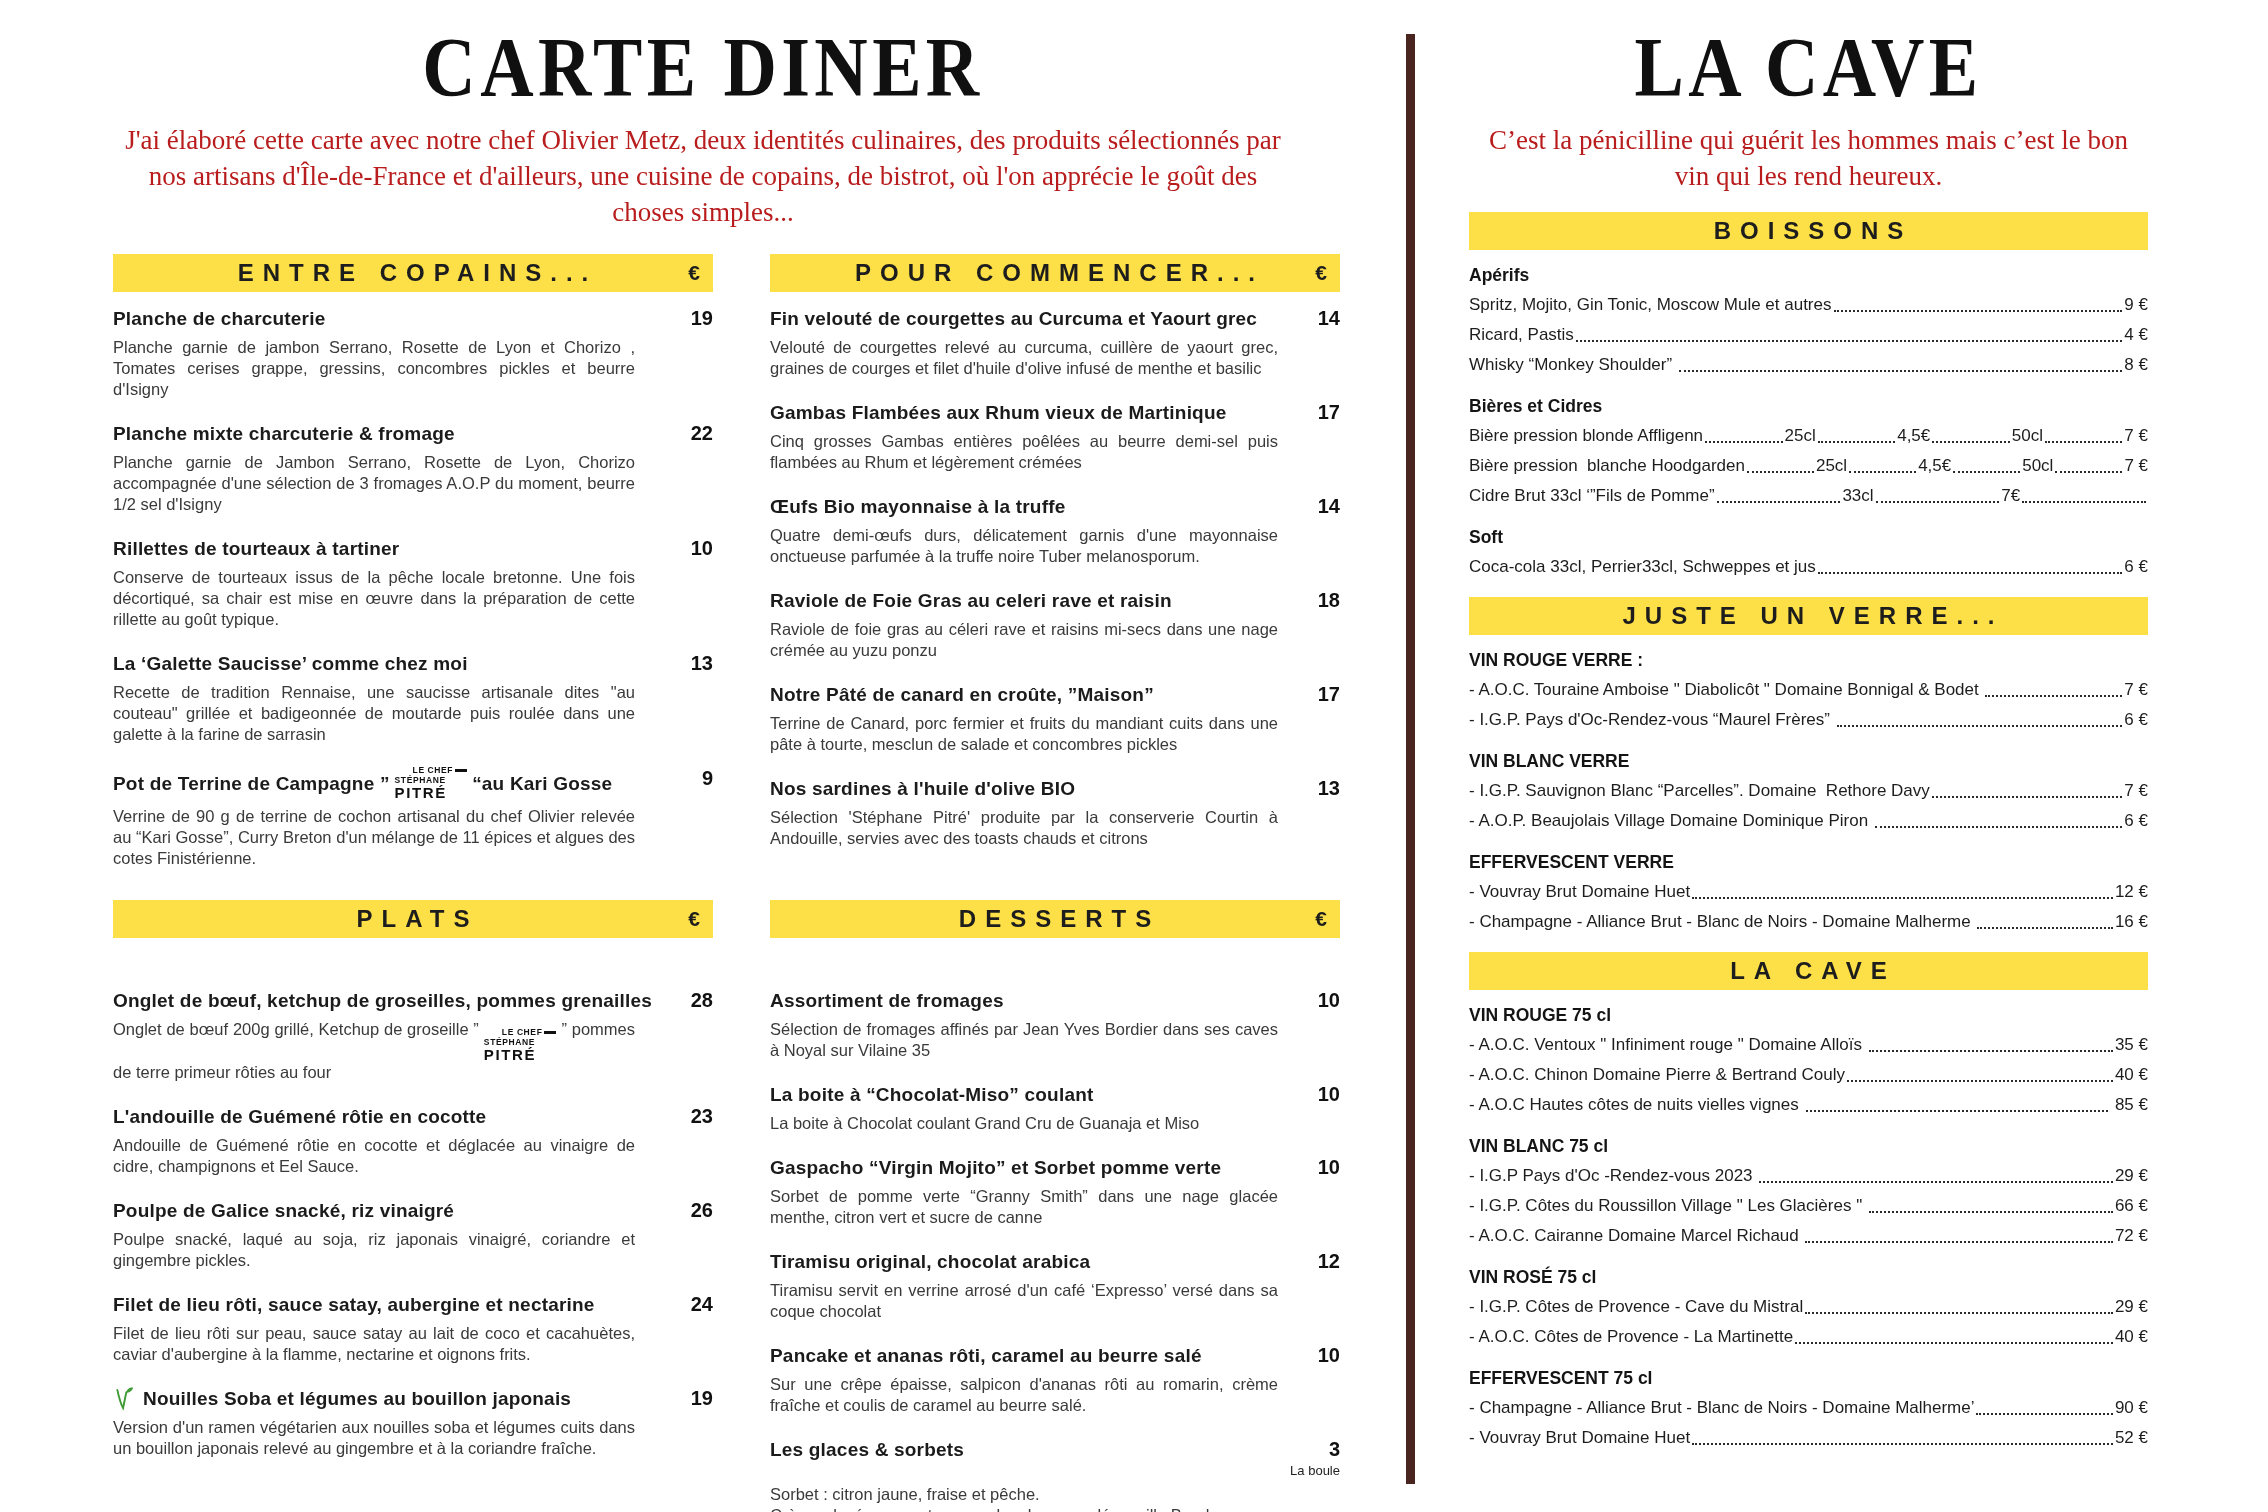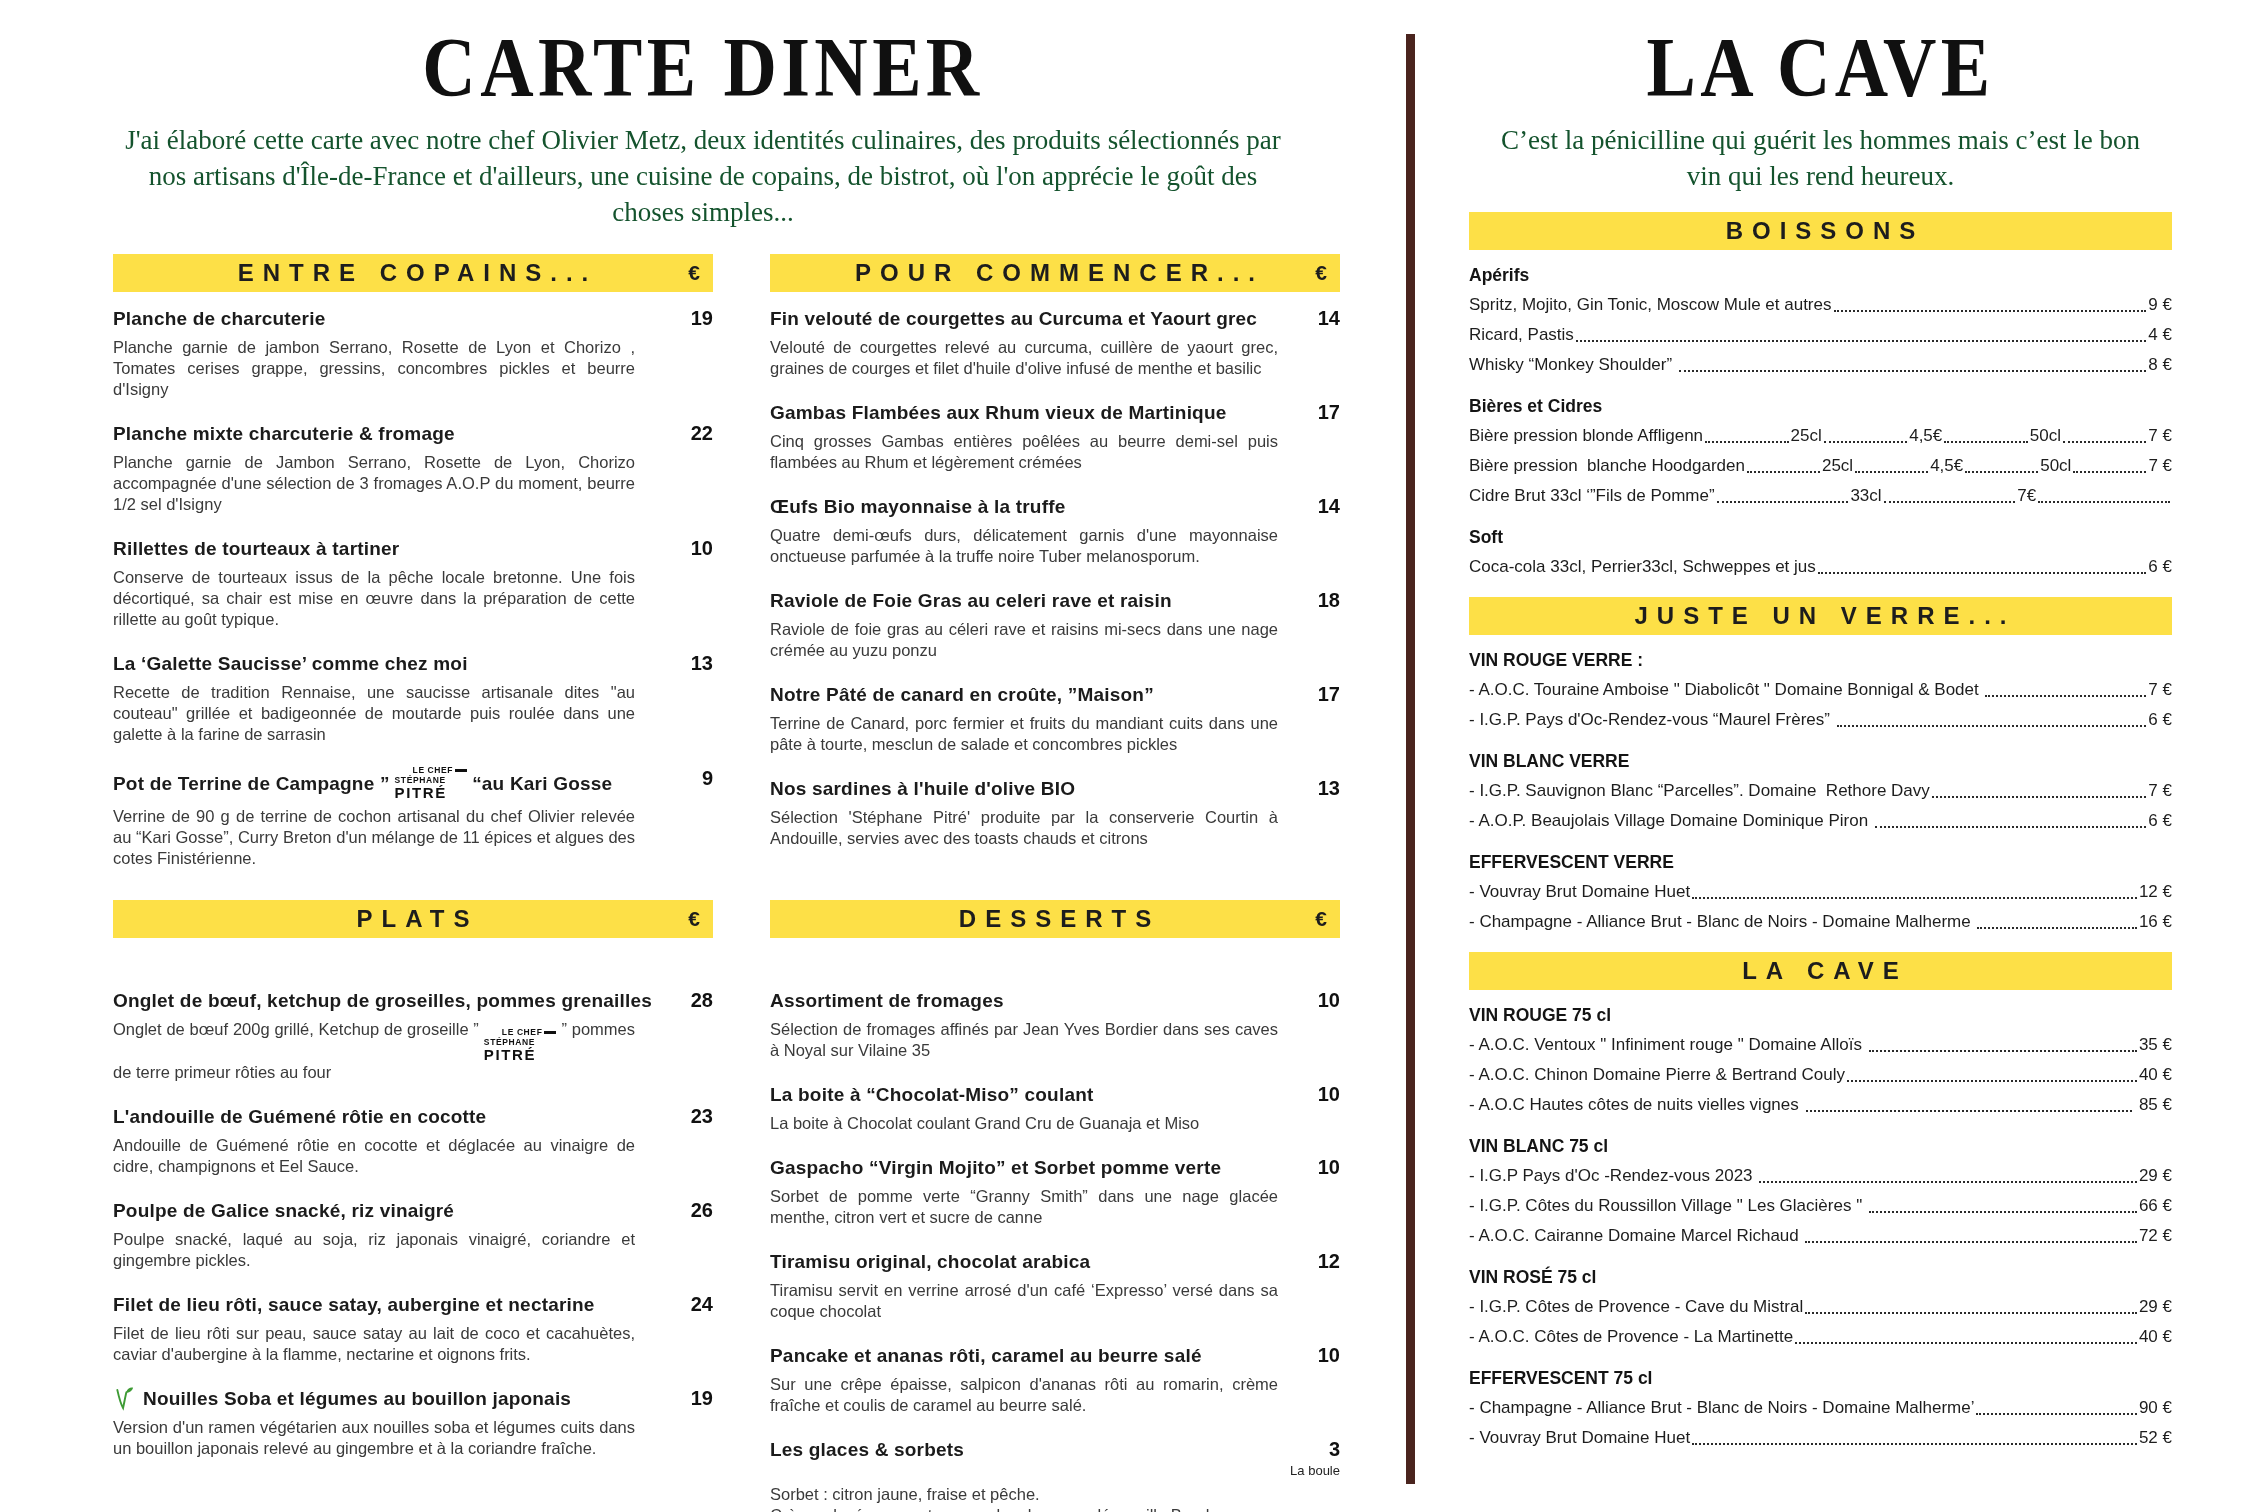--- a/index.html
+++ b/index.html
@@ -3,31 +3,31 @@
 <meta charset="utf-8">
 <style>
   html,body{margin:0;padding:0;}
   body{
     width:2268px;height:1512px;overflow:hidden;background:#ffffff;
     display:flex;font-family:"Liberation Sans",sans-serif;color:#232323;
   }
   
   .left-page{width:1406px;flex:none;box-sizing:border-box;padding-top:26px;}
   .divider{width:9px;flex:none;background:#4A241E;margin:34px 0 28px 0;}
-  .right-page{flex:1;box-sizing:border-box;padding:26px 96px 0 54px;}
+  .right-page{flex:1;box-sizing:border-box;padding:26px 120px 0 54px;}
 
   
   .page-title{
     font-family:"Liberation Serif","DejaVu Serif",serif;font-weight:700;
     font-size:84px;line-height:1.0;letter-spacing:5px;text-align:center;
     margin:0;color:#101010;transform:scaleX(.88);transform-origin:center;
   }
   .intro{
     font-family:"Liberation Serif","DejaVu Serif",serif;
-    font-size:27px;line-height:36px;text-align:center;color:#14532d;
+    font-size:27px;line-height:36px;text-align:center;color:#b91c1c;
     margin:12px auto 0 auto;max-width:1160px;
   }
   .right-page .intro{max-width:660px;}
 
   
   .section-bar{
     position:relative;height:38px;background:#fde047;flex:none;
     display:flex;align-items:center;justify-content:center;
     font-size:24px;font-weight:bold;letter-spacing:9px;text-indent:9px;color:#1d1d1d;
   }

